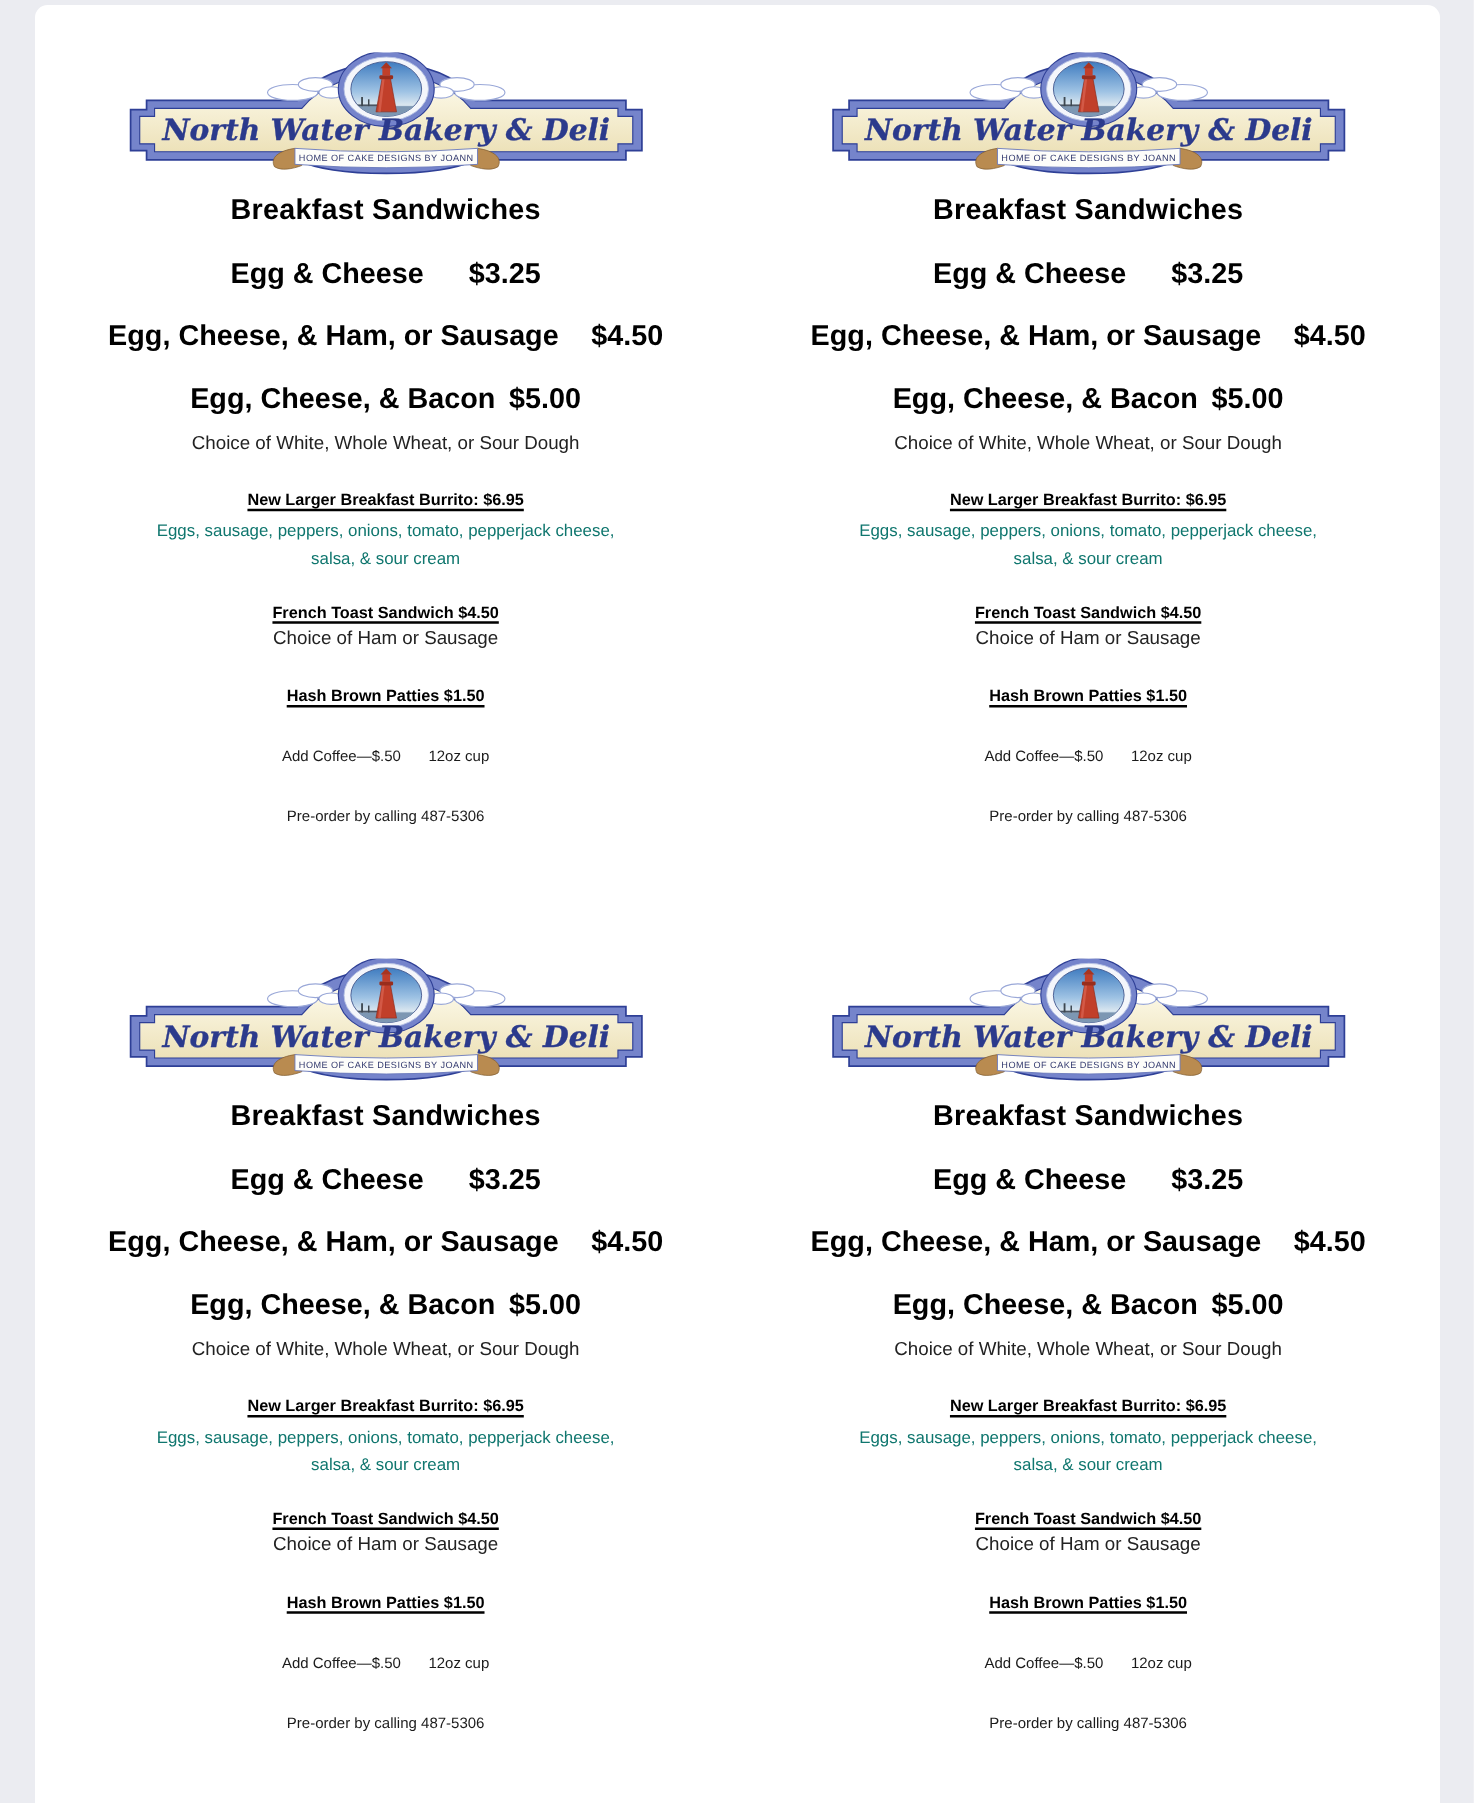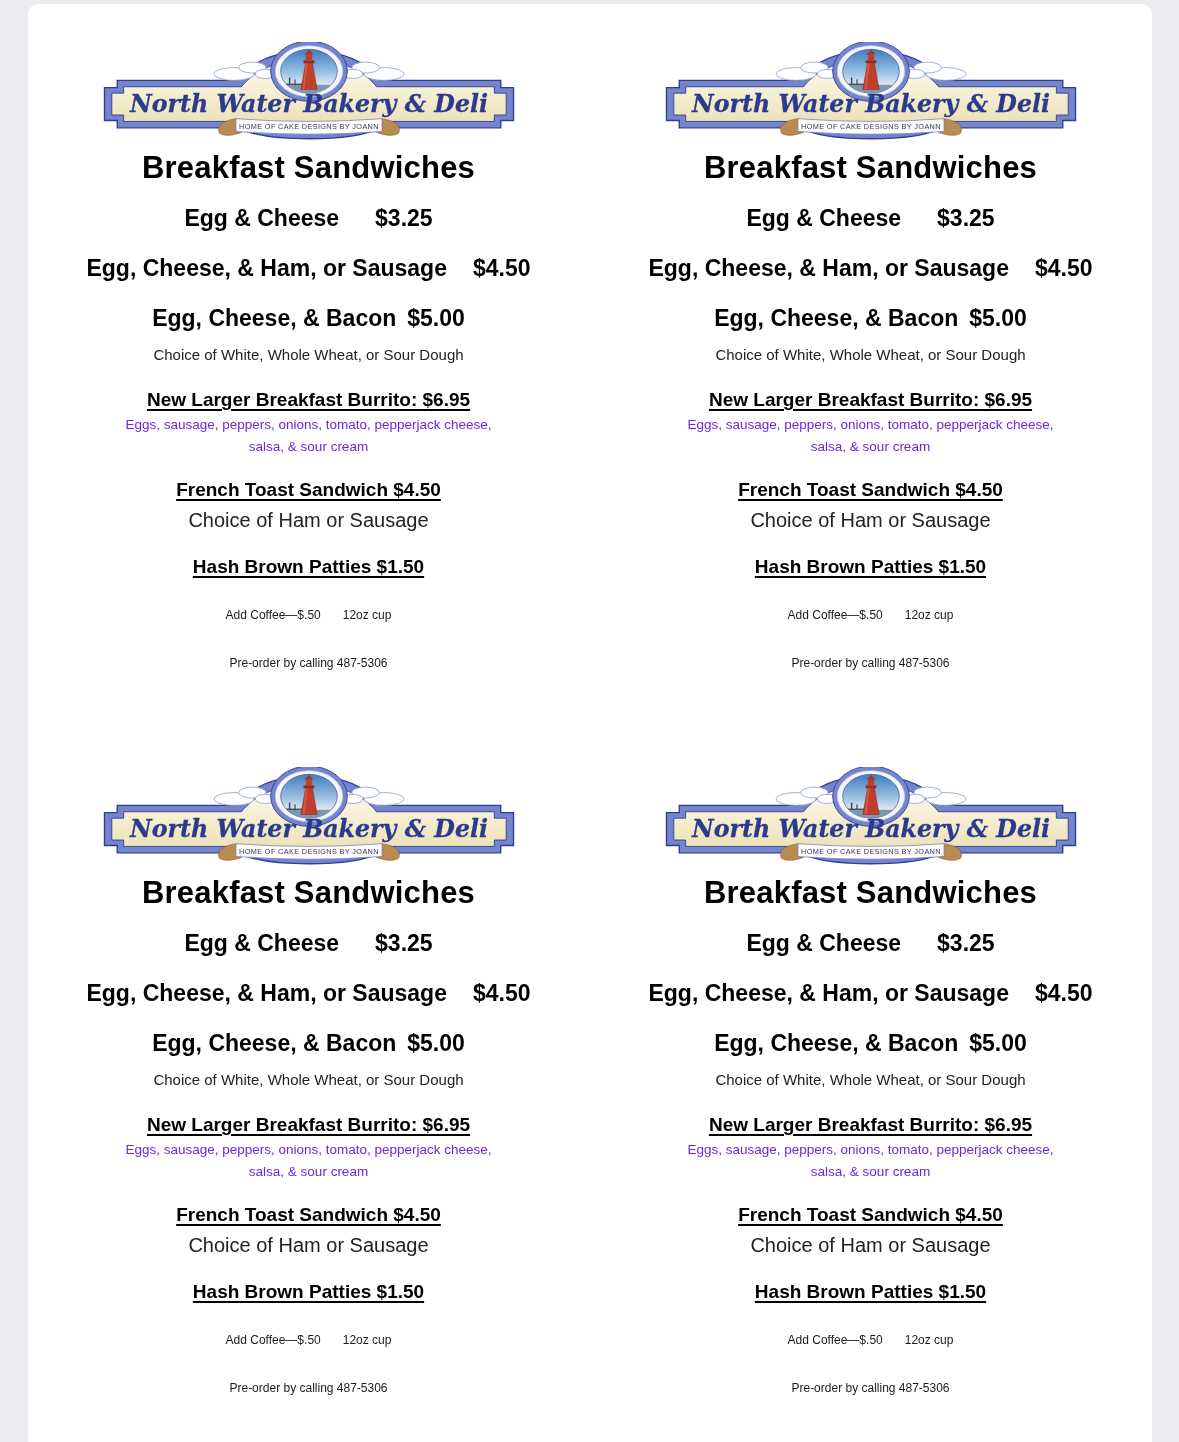--- a/index.html
+++ b/index.html
@@ -23,21 +23,21 @@
   }
   .card {
     width: 480px;
     text-align: center;
     color: #1b1b1b;
   }
   .logo-wrap { width: 420px; height: 105px; margin: 0 auto; }
   .logo-wrap svg { display: block; }
 
   .title {
-    font-size: 31px;
+    font-size: 23px;
     font-weight: 700;
     color: #000;
     margin: 6px 0 0 0;
     line-height: 29px;
     letter-spacing: 0.2px;
   }
   p { margin: 0; }
   .item-line {
     font-size: 23px;
     font-weight: 700;
@@ -50,41 +50,40 @@
   .gap-md { margin-left: 26px; }
   .gap-sm { margin-left: 11px; }
 
   .note-line {
     font-size: 15px;
     line-height: 18px;
     margin-top: 17px;
     color: #222;
   }
   .special-heading {
-    font-size: 19px;
+    font-size: 13px;
     font-weight: 700;
     color: #000;
     line-height: 23px;
     text-decoration: underline;
     text-decoration-thickness: 2px;
     text-underline-offset: 3px;
   }
   .mt-burrito { margin-top: 24px; }
   .mt-french { margin-top: 23px; }
   .mt-hash { margin-top: 25px; }
   .desc-line {
     font-size: 13.5px;
     line-height: 16px;
     margin-top: 6px;
-    color: #6d28d9;
+    color: #0f766e;
   }
   .sub-line {
-    font-size: 20px;
+    font-size: 15px;
     line-height: 19px;
-    margin-top: 10px;
     color: #222;
   }
   .coffee-line, .preorder-line {
     font-size: 12px;
     line-height: 22px;
     margin-top: 26px;
     color: #1b1b1b;
   }
   .coffee-size { margin-left: 22px; }
 </style>

